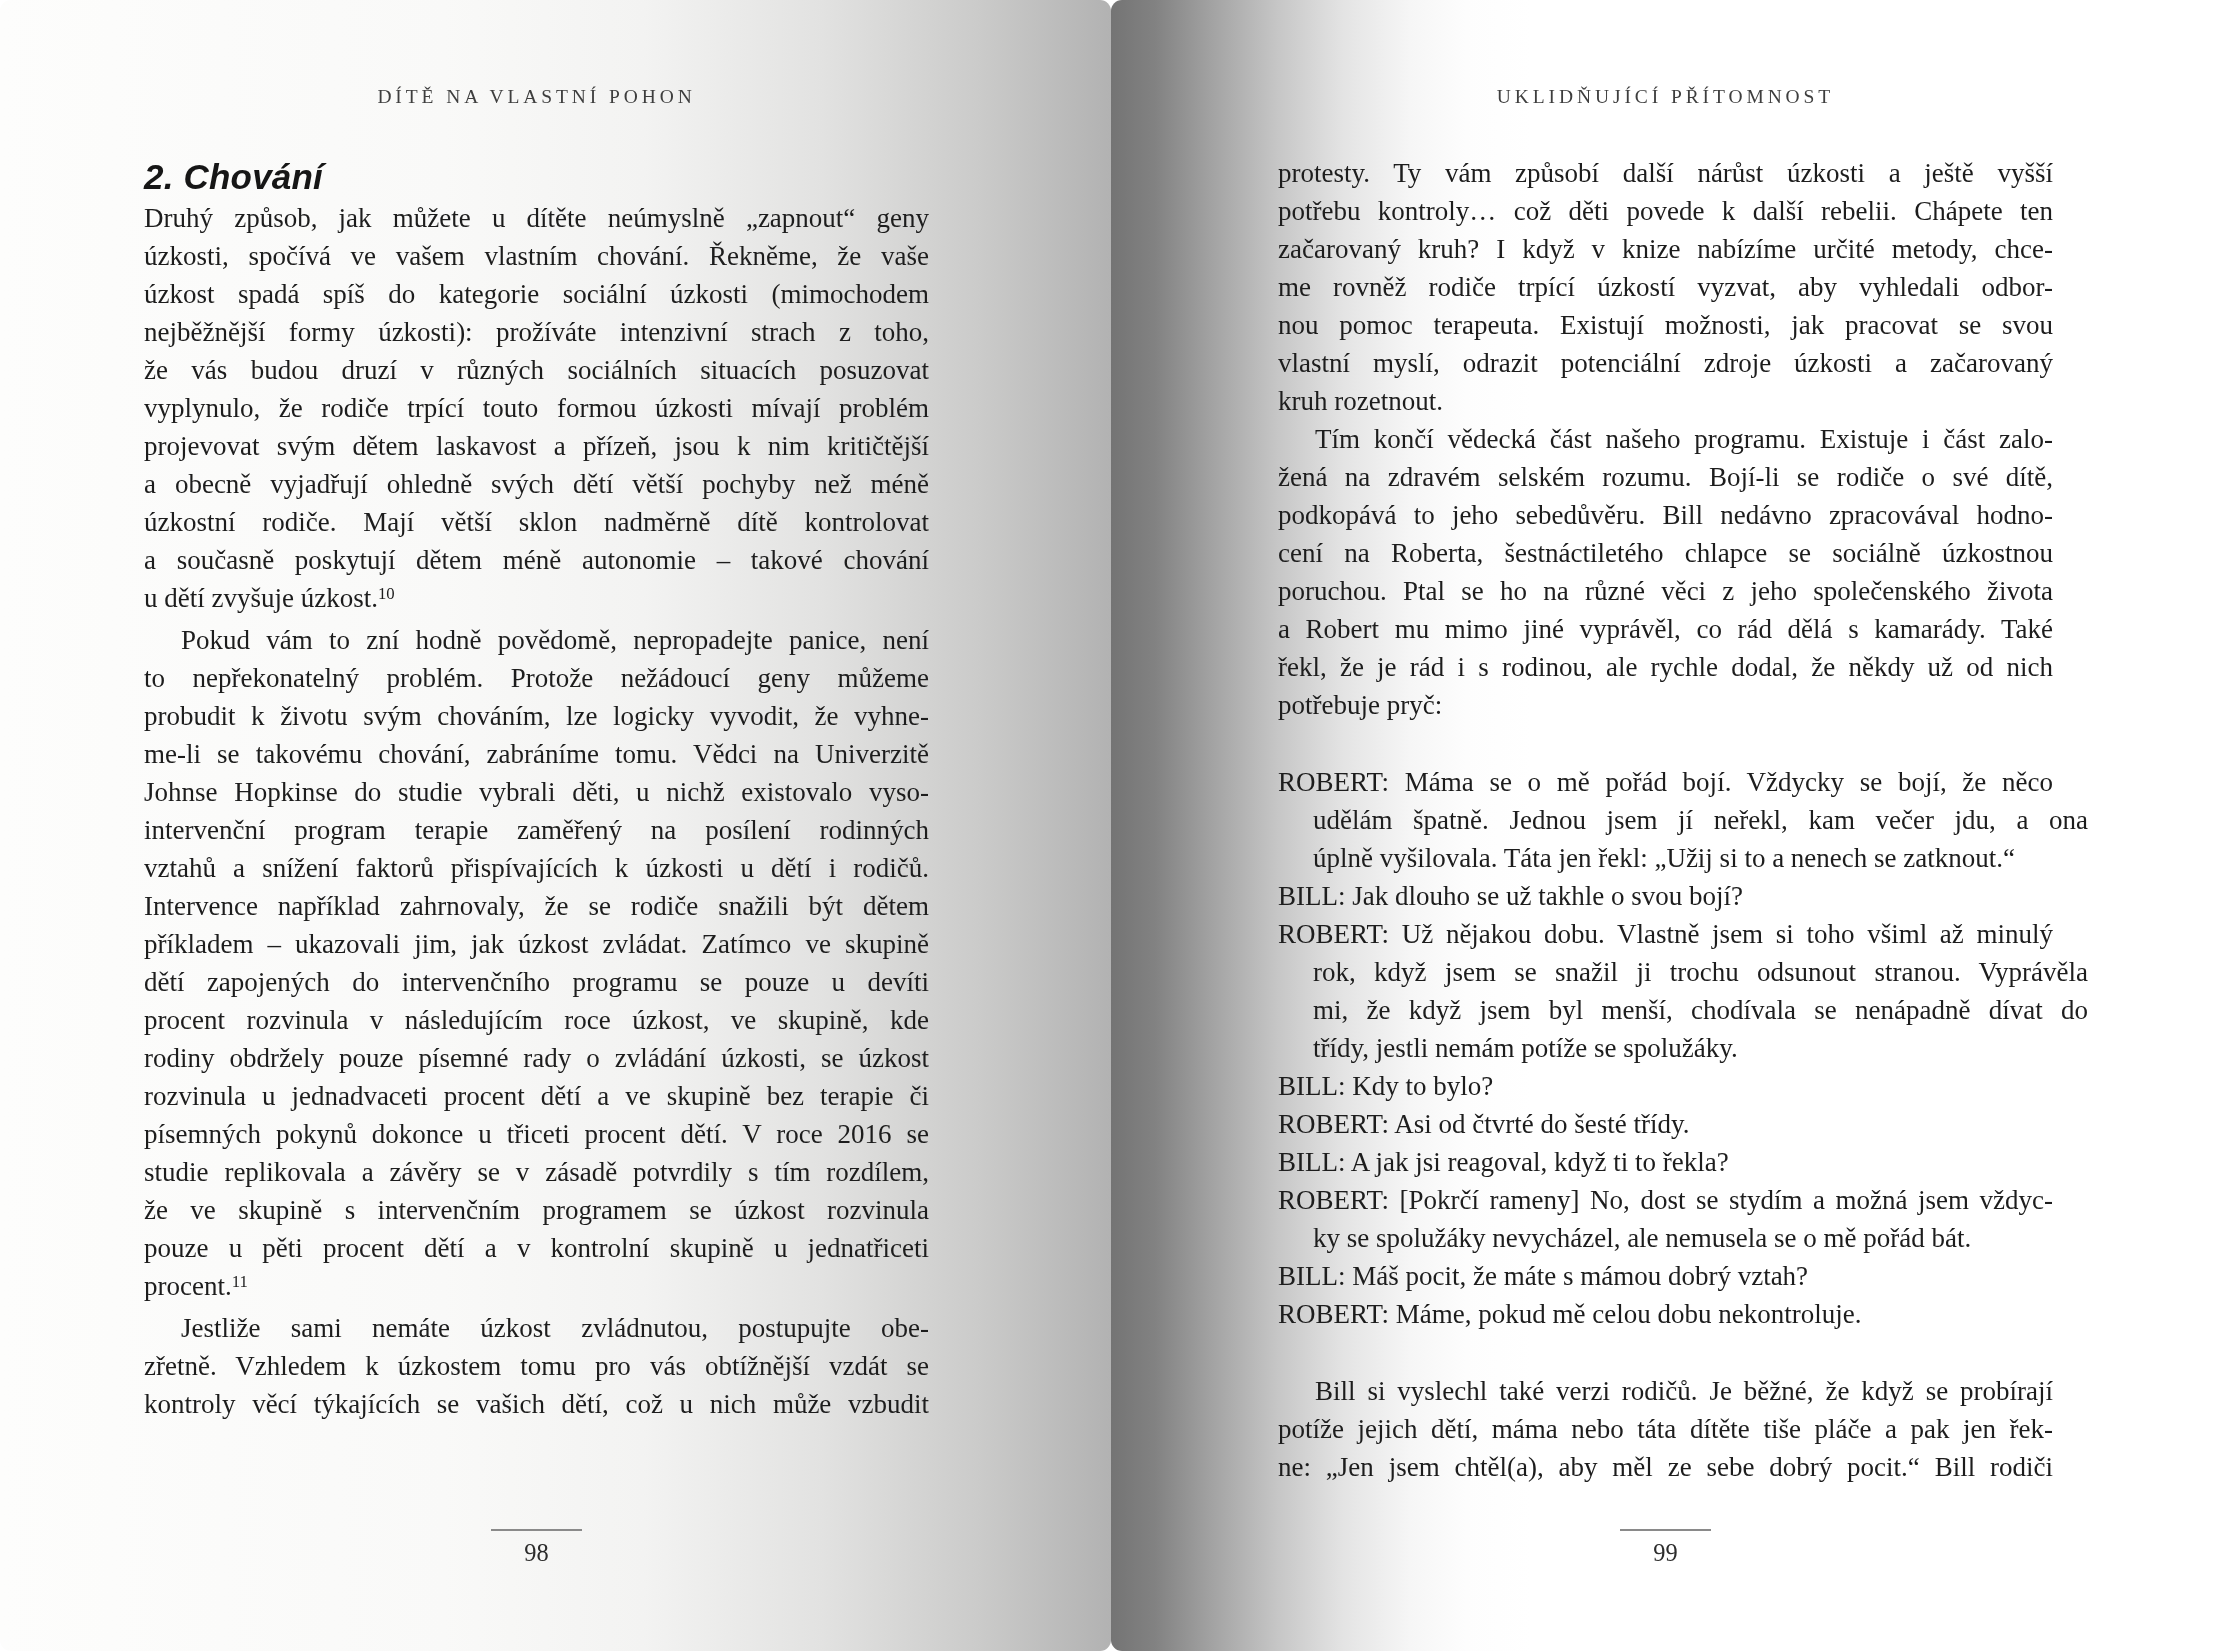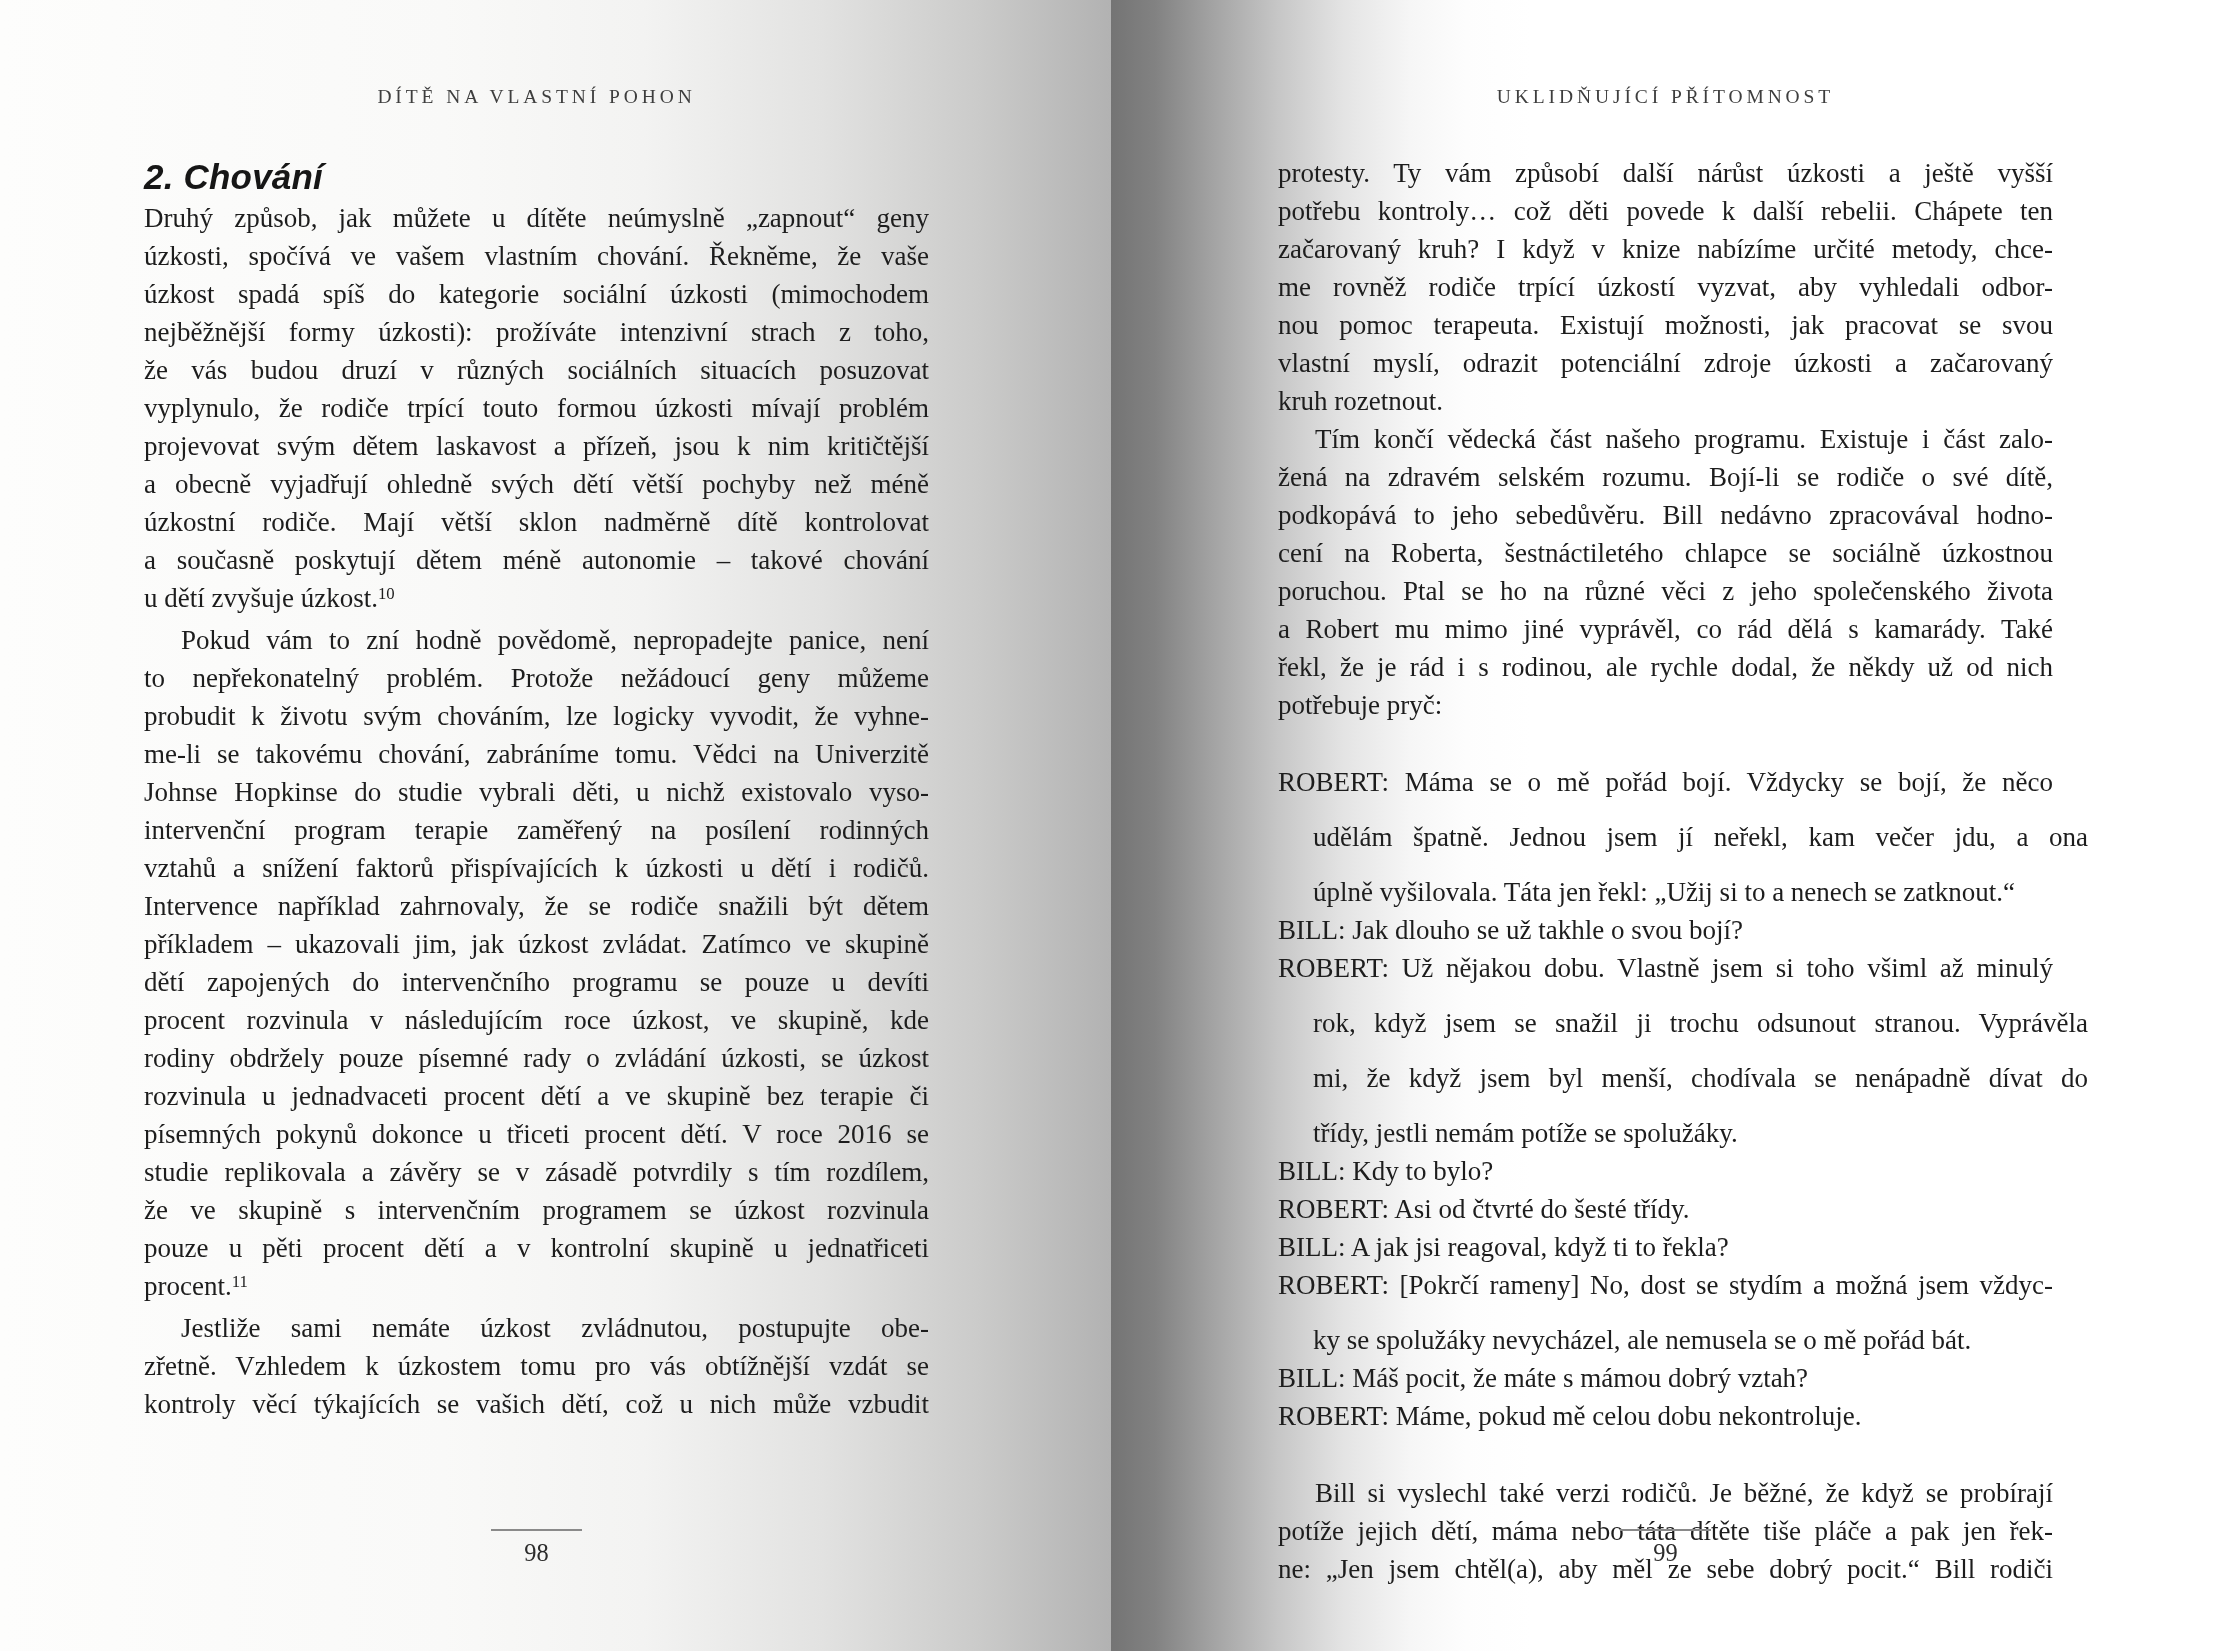--- a/index.html
+++ b/index.html
@@ -13,20 +13,21 @@
   #spread {
     position: relative;
     width: 2220px;
     height: 1651px;
     background: #ffffff;
   }
   .page {
     position: absolute;
     top: 0;
     height: 1651px;
+    border-radius: 11px;
   }
   .page-left {
     left: 0;
     width: 1111px;
     background: linear-gradient(to right,
       #fdfdfc 0%, #f9f9f8 40%, #f3f3f2 58%,
       #e2e2e1 74%, #cbcbca 88%, #b2b2b2 100%);
   }
   .page-right {
     left: 1111px;
@@ -68,21 +69,21 @@
     color: #161616;
   }
   .line {
     white-space: nowrap;
     text-align: justify;
     text-align-last: justify;
     min-width: 100%;
   }
   .line.last { text-align-last: left; }
   .line.indent { text-indent: 37px; }
-  .line.hang { padding-left: 35px; margin-top: 17px; }
+  .line.hang { padding-left: 35px; }
   .spacer { height: 39px; }
   .it { }
   .sup {
     font-size: 62%;
     position: relative;
     top: -0.48em;
     letter-spacing: 0;
   }
   .footer {
     position: absolute;

